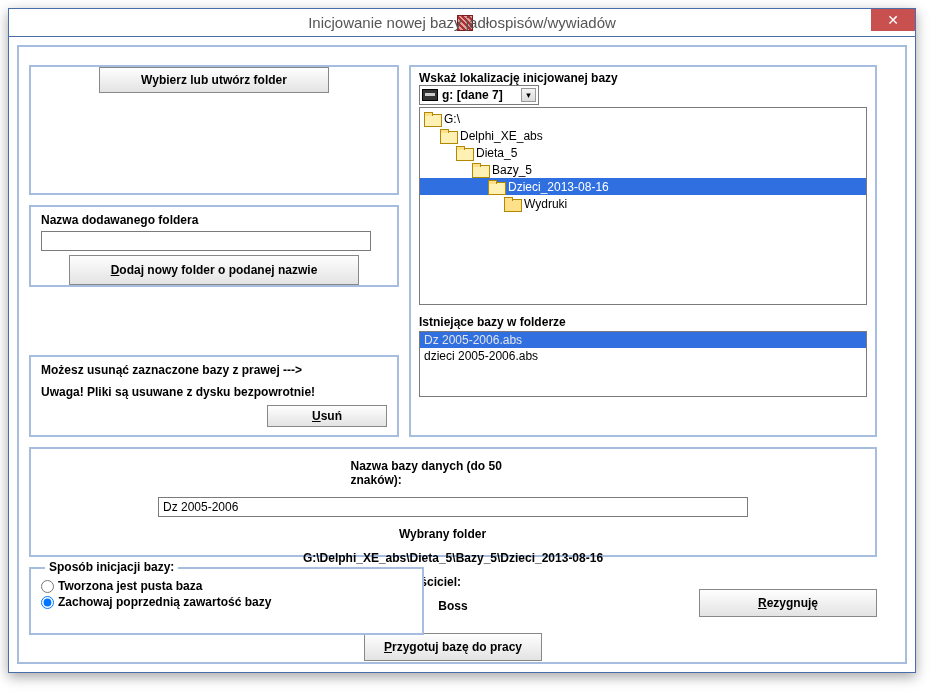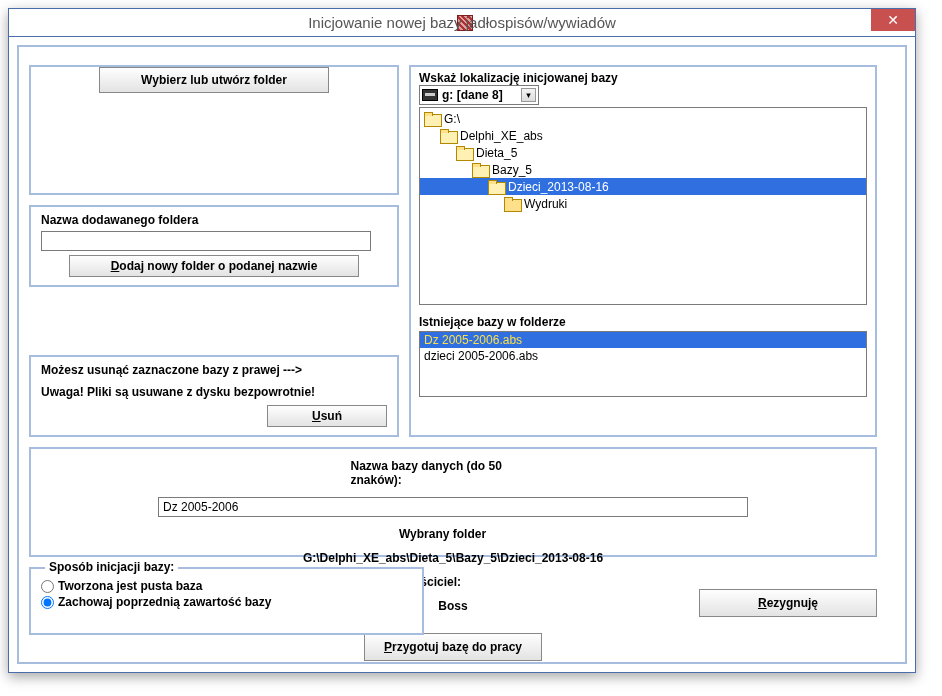--- a/index.html
+++ b/index.html
@@ -195,21 +195,21 @@
   .listbox {
     border:1px solid #7a7a7a;
     background:#fff;
     height:66px;
     overflow:auto;
     margin-top:2px;
   }
   .list-row {
     height:16px; padding:0 4px; cursor:pointer; display:flex; align-items:center;
   }
-  .list-row.selected { background:#2f6fe0; color:#fde047; }
+  .list-row.selected { background:#2f6fe0; color:#e5e5e5; }
 
   .radio-row { display:flex; align-items:center; gap:4px; margin-top:2px;}
   .radio-row input{margin:0;}
 
   .row { display:flex; align-items:center; gap:10px; margin-bottom:10px;flex-direction:column;}
   .row .lab { width:205px; font-weight:bold; }
 
   .legend {
     position:relative; top:-11px; left:4px; background:#fff; padding:0 4px; font-weight:bold; display:inline-block;
   }
@@ -233,37 +233,37 @@
     <div class="outer-frame">
 
       <div class="group grp-choose">
         <button class="btn btn-wide">Wybierz lub utwórz  folder</button>
       </div>
 
       <div class="group grp-newfolder">
         <div class="label-bold">Nazwa dodawanego foldera</div>
         <input class="textbox" style="margin-top: 4px; width: 330px;" value="">
         <div style="text-align:center;margin-top:4px;">
-          <button class="btn" style="width:290px;height:22px;font-weight:bold;"><u class="accel">D</u><span>odaj nowy folder o podanej nazwie</span></button>
+          <button class="btn" style="width:290px;height:30px;font-weight:bold;"><u class="accel">D</u><span>odaj nowy folder o podanej nazwie</span></button>
         </div>
       </div>
 
       <div class="group grp-delete">
         <div class="label-bold">Możesz usunąć zaznaczone bazy z prawej ---&gt;</div>
         <div class="warn" style="margin-top:8px;">Uwaga! Pliki są usuwane z dysku bezpowrotnie!</div>
         <div style="text-align:right;margin-top:6px;">
           <button class="btn btn-small" style="width:120px;"><u class="accel">U</u><span>suń</span></button>
         </div>
       </div>
 
       <div class="group grp-location">
         <div class="label-bold">Wskaż lokalizację inicjowanej bazy</div>
         <div class="drive-select">
           <span class="drive-icon"></span>
-          <span style="font-weight:bold;">g: [dane 8]</span>
+          <span style="font-weight:bold;">g: [dane 7]</span>
           <span class="chev">▾</span>
         </div>
 
         <div class="tree" id="tree">
             <div class="tree-row" style="padding-left: 4px;">
               <span class="folder-icon folder-open"></span>
               <span>G:\</span>
             </div>
             <div class="tree-row" style="padding-left: 20px;">
               <span class="folder-icon folder-open"></span>

